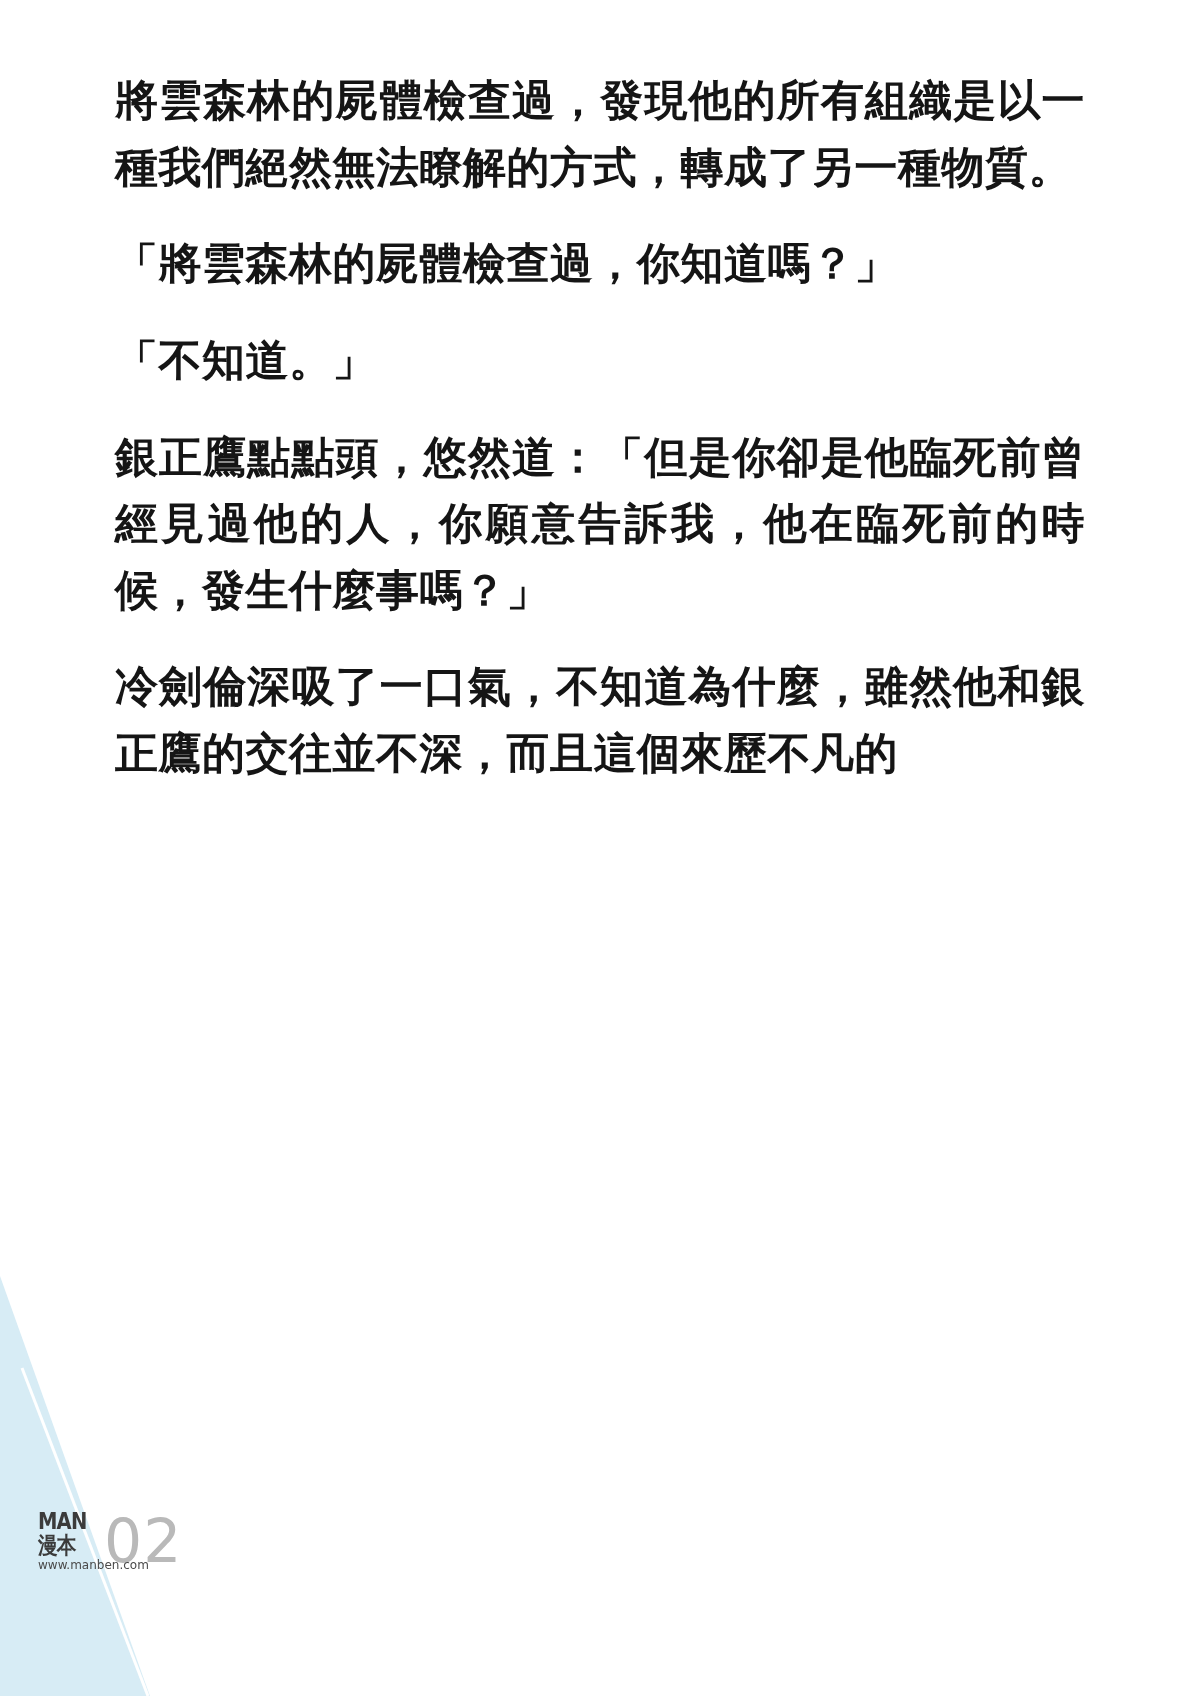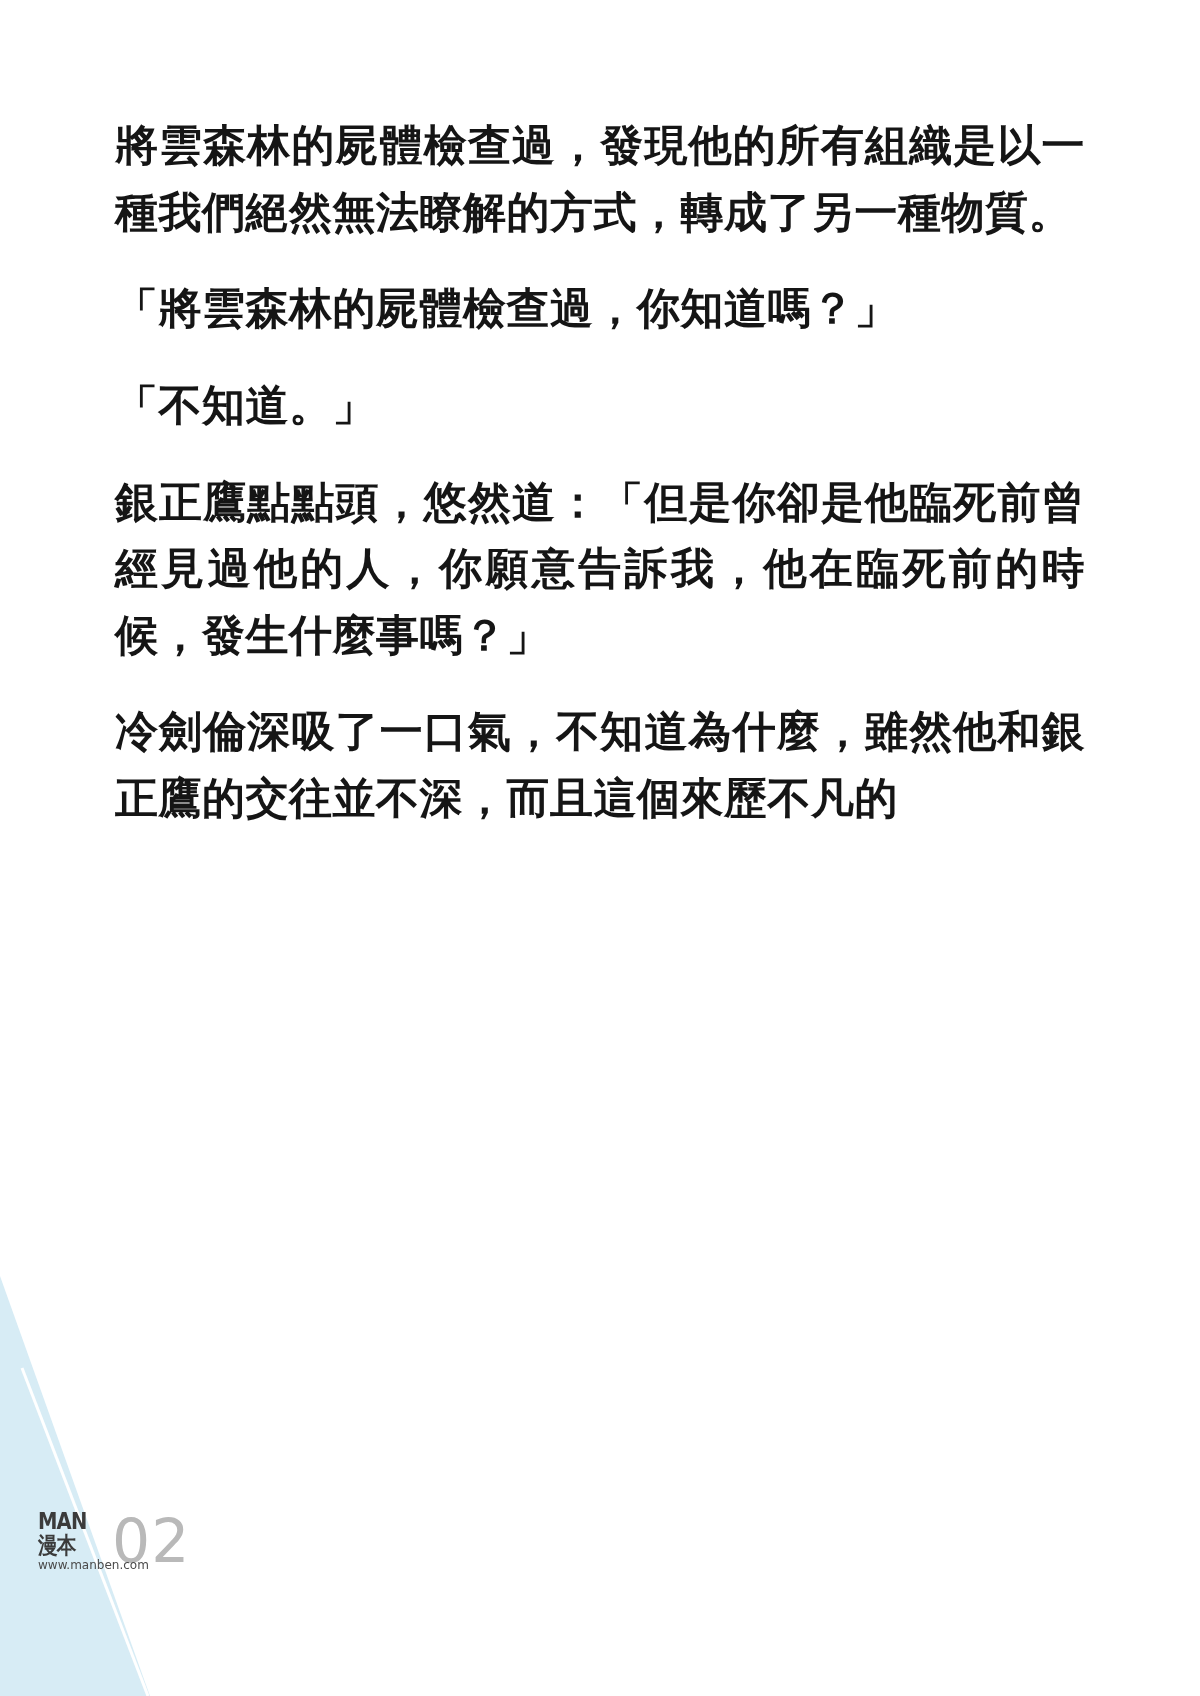--- a/index.html
+++ b/index.html
@@ -26,21 +26,21 @@
     pointer-events: none;
   }
   .corner-wedge svg {
     display: block;
   }
 
   .page {
     position: absolute;
     inset: 0;
     box-sizing: border-box;
-    padding: 112px 115px 0 115px;
+    padding: 67px 115px 0 115px;
   }
 
   .para {
     font-size: 43px;
     line-height: 1.55;
     color: #151515;
     letter-spacing: 0.5px;
     margin: 0 0 30px 0;
     font-weight: 600;
     text-align: justify;
@@ -48,21 +48,21 @@
   }
   .para:last-of-type { margin-bottom: 0; }
 
   
   .page-footer {
     position: absolute;
     left: 38px;
     bottom: 128px;
     display: flex;
     align-items: flex-end;
-    gap: 8px;
+    gap: 0;
   }
   .watermark {
     position: relative;
     width: 66px;
     height: 58px;
     line-height: 1;
   }
   .wm-top {
     font-size: 23px;
     font-weight: 700;

